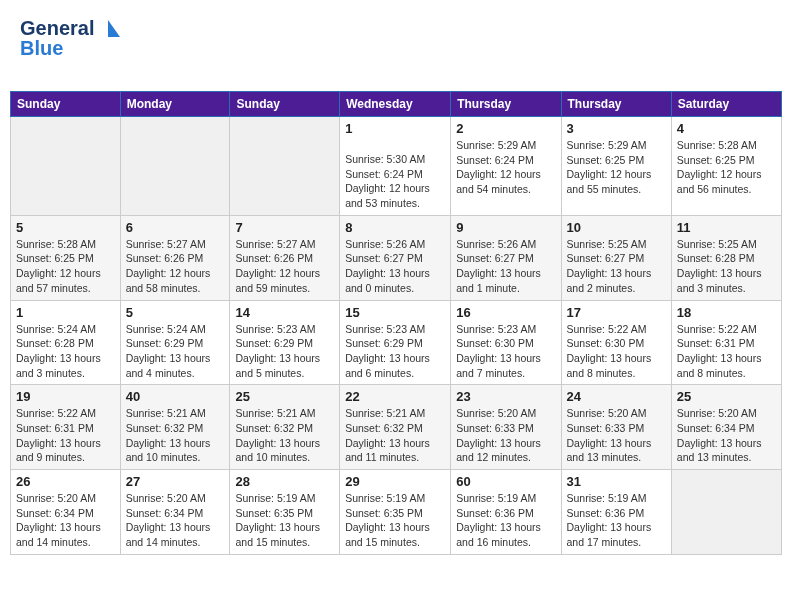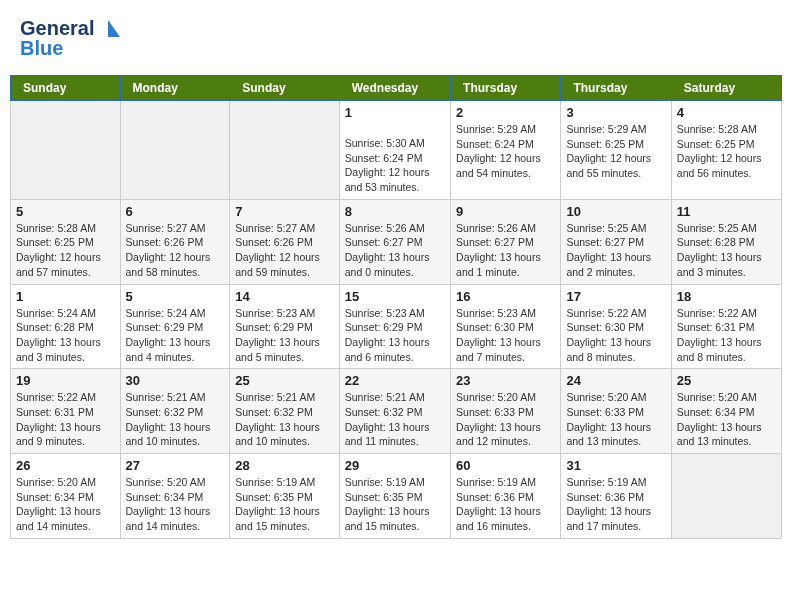--- a/index.html
+++ b/index.html
@@ -7,21 +7,21 @@
       font-family: Arial, sans-serif;
       background: #fff;
       width: 792px;
       min-height: 612px;
       padding: 10px;
     }
     .header {
       display: flex;
       justify-content: space-between;
       align-items: flex-start;
-      margin-bottom: 10px;
+      margin-bottom: 26px;
       padding: 5px 10px;
       text-decoration: underline;
     }
     .logo {
       display: flex;
       align-items: center;
     }
     .title-block {
       text-align: right;
     }
@@ -33,24 +33,24 @@
     .title-location {
       font-size: 18px;
       color: #333;
     }
     .calendar {
       width: 100%;
       border-collapse: collapse;
       font-size: 11px;
     }
     .calendar th {
-      background: #4d7c0f;
+      background: #4c1d95;
       color: #fff;
       text-align: left;
-      padding: 5px 12px;
+      padding: 5px 6px;
       font-size: 12px;
       font-weight: bold;
       border: 1px solid #2a6db5;
     }
     .calendar td {
       border: 1px solid #ccc;
       vertical-align: top;
       padding: 4px 5px;
       width: 113px;
       min-height: 80px;
@@ -241,21 +241,21 @@
       </tr>
       <tr>
         <td>
           <div class="day-num">19</div>
           <div class="day-info" style="white-space: pre-line;">Sunrise: 5:22 AM
 Sunset: 6:31 PM
 Daylight: 13 hours
 and 9 minutes.</div>
         </td>
         <td>
-          <div class="day-num">30</div>
+          <div class="day-num">40</div>
           <div class="day-info" style="white-space: pre-line;">Sunrise: 5:21 AM
 Sunset: 6:32 PM
 Daylight: 13 hours
 and 10 minutes.</div>
         </td>
         <td>
           <div class="day-num">25</div>
           <div class="day-info" style="white-space: pre-line;">Sunrise: 5:21 AM
 Sunset: 6:32 PM
 Daylight: 13 hours

